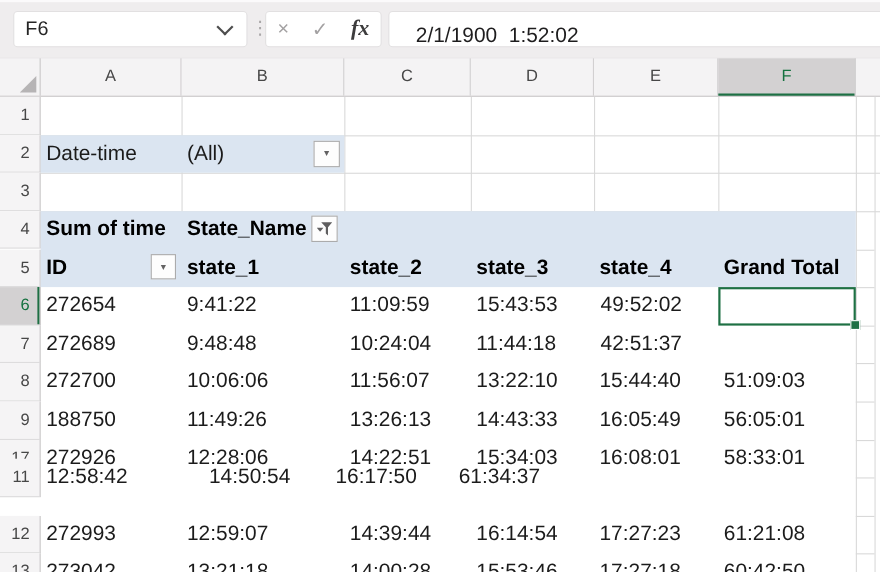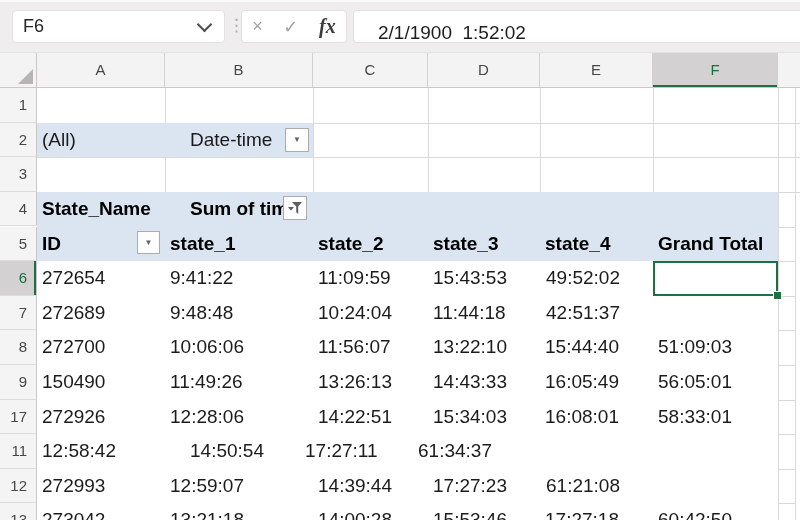--- a/index.html
+++ b/index.html
@@ -33,21 +33,21 @@
   .vl{position:absolute;width:1px;background:#d9d9d9;}
   
   .bluebg{position:absolute;background:#dbe5f1;}
   
   .row{position:absolute;left:37px;height:34.6px;display:flex;line-height:34.6px;font-size:19px;color:#1b1b1b;}
   .cell{box-sizing:border-box;padding-left:5px;overflow:hidden;white-space:nowrap;}
   .b{font-weight:bold;color:#000;}
   .cA{width:128px}.cB{width:148px}.cC{width:115px}.cD{width:112px}.cE{width:113px}.cF{width:125px}
   .r1{top:36px}.r2{top:70.6px}.r3{top:105.2px}.r4{top:139.8px}.r5{top:174.5px}
   .r6{top:209.1px}.r7{top:243.7px}.r8{top:278.3px}.r9{top:313px}.r10{top:347.6px}
-  .r11{top:382px}.r12{top:416.8px}.r13{top:451.4px}
+  .r11{top:365px}.r12{top:416.8px}.r13{top:451.4px}
   
   .dd{position:absolute;width:24px;height:24px;background:#fdfdfd;border:1px solid #ababac;box-sizing:border-box;display:flex;align-items:center;justify-content:center;font-size:8px;color:#636263;}
   
   .sel{position:absolute;left:653px;top:209.1px;width:125px;height:34.6px;border:2px solid #1e7044;box-sizing:border-box;z-index:5;}
   .handle{position:absolute;left:773px;top:239.2px;width:7px;height:7px;background:#1e7044;border:1px solid #fff;box-sizing:content-box;z-index:6;}
 </style>
 </head>
 <body>
 
 <div id="stage">
@@ -114,30 +114,30 @@
     <div class="hl" style="left:778px;top:313px;width:17px"></div>
     <div class="hl" style="left:778px;top:347.6px;width:17px"></div>
     <div class="hl" style="left:778px;top:382.2px;width:17px"></div>
     <div class="hl" style="left:778px;top:416.8px;width:17px"></div>
     <div class="hl" style="left:778px;top:451.4px;width:17px"></div>
 
     <div class="bluebg" style="left:37px;top:70.6px;width:276px;height:34.6px"></div>
     <div class="bluebg" style="left:37px;top:139.8px;width:741px;height:69.3px"></div>
 
     <div class="row r2">
+      <div class="cell cA">Date-time</div>
       <div class="cell cB">(All)</div>
-      <div class="cell cA">Date-time</div>
     </div>
     <div class="dd" style="left:285px;top:75.6px">
       <span>▼</span>
     </div>
 
     <div class="row r4">
+      <div class="cell cA b">Sum of time</div>
       <div class="cell cB b">State_Name</div>
-      <div class="cell cA b">Sum of time</div>
     </div>
     <div class="dd" style="left:283px;top:143.8px">
       <svg width="14" height="14" viewBox="0 0 14 14">
         <polygon points="4,1 14,1 10.2,5.6 10.2,13 8.2,11.2 8.2,5.6" fill="#5f5e5f"></polygon>
         <polygon points="0,6 6,6 3,9.6" fill="#5f5e5f"></polygon>
       </svg>
     </div>
 
     <div class="row r5">
       <div class="cell cA b">ID</div>
@@ -167,45 +167,46 @@
     </div>
     <div class="row r8">
       <div class="cell cA">272700</div>
       <div class="cell cB">10:06:06</div>
       <div class="cell cC">11:56:07</div>
       <div class="cell cD">13:22:10</div>
       <div class="cell cE">15:44:40</div>
       <div class="cell cF">51:09:03</div>
     </div>
     <div class="row r9">
-      <div class="cell cA">150490</div>
+      <div class="cell cA">188750</div>
       <div class="cell cB">11:49:26</div>
       <div class="cell cC">13:26:13</div>
       <div class="cell cD">14:43:33</div>
       <div class="cell cE">16:05:49</div>
       <div class="cell cF">56:05:01</div>
     </div>
     <div class="row r10">
       <div class="cell cA">272926</div>
       <div class="cell cB">12:28:06</div>
       <div class="cell cC">14:22:51</div>
       <div class="cell cD">15:34:03</div>
       <div class="cell cE">16:08:01</div>
       <div class="cell cF">58:33:01</div>
     </div>
     <div class="row r11">
       <div class="cell cB">12:58:42</div>
       <div class="cell cC">14:50:54</div>
-      <div class="cell cE">17:27:11</div>
+      <div class="cell cD">16:17:50</div>
       <div class="cell cF">61:34:37</div>
     </div>
     <div class="row r12">
       <div class="cell cA">272993</div>
       <div class="cell cB">12:59:07</div>
       <div class="cell cC">14:39:44</div>
+      <div class="cell cD">16:14:54</div>
       <div class="cell cE">17:27:23</div>
       <div class="cell cF">61:21:08</div>
     </div>
     <div class="row r13">
       <div class="cell cA">273042</div>
       <div class="cell cB">13:21:18</div>
       <div class="cell cC">14:00:28</div>
       <div class="cell cD">15:53:46</div>
       <div class="cell cE">17:27:18</div>
       <div class="cell cF">60:42:50</div>

